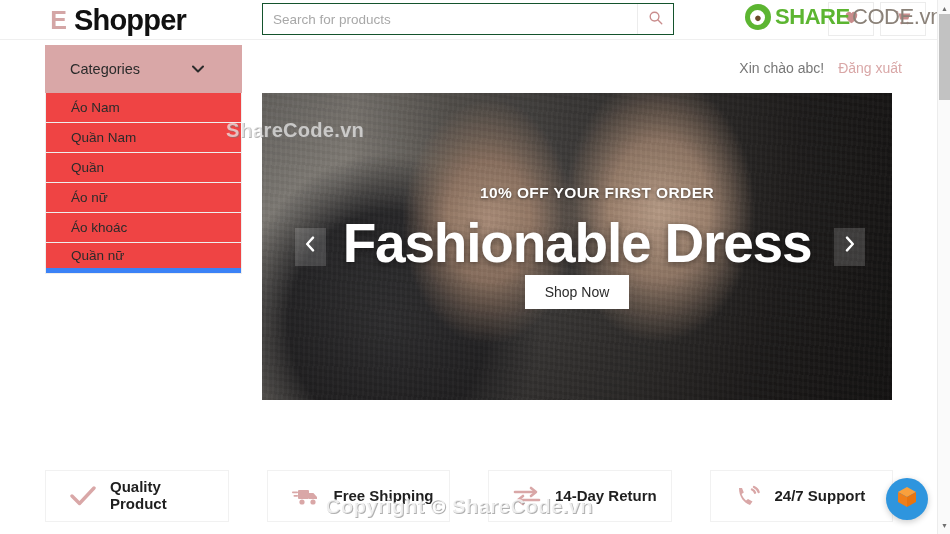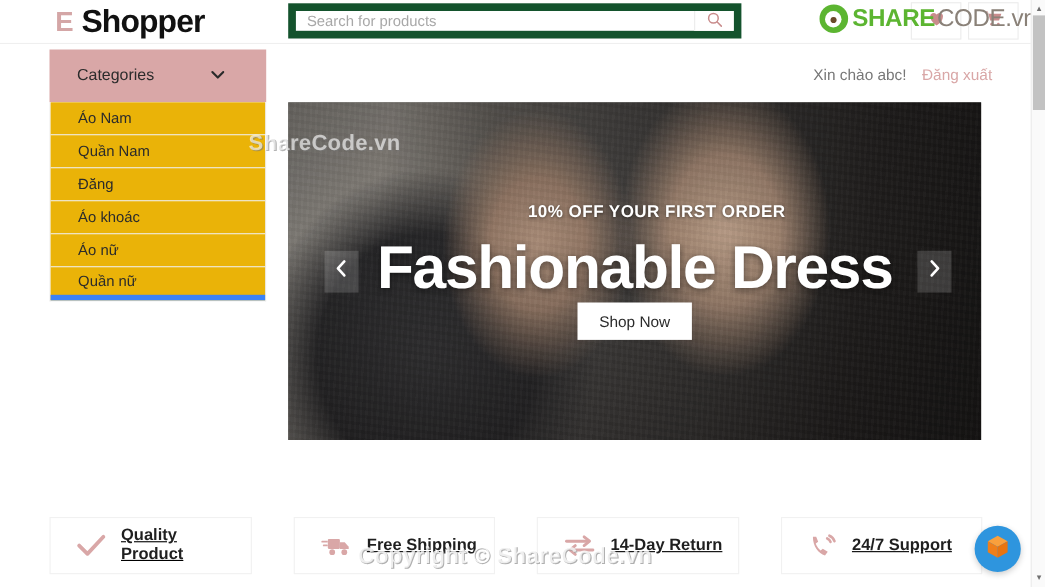--- a/index.html
+++ b/index.html
@@ -49,21 +49,21 @@
   }
   .logo-text {
     font-size: 29px; font-weight: bold; color: #111111;
     letter-spacing: -0.8px; margin-left: 2px;
   }
 
   .search-wrap {
     position: absolute; left: 262px; top: 3px;
     width: 412px; height: 32px;
     display: flex;
-    border: 7px solid #14532d;
+    border: 1px solid #14532d;
     background: #fff;
   }
   .search-input {
     flex: 1;
     border: none; outline: none;
     padding: 0 10px;
     font-size: 13.5px;
     color: #333;
     font-family: "Liberation Sans", sans-serif;
     background: transparent;
@@ -152,21 +152,21 @@
     border-top: none;
   }
   .cat-item {
     height: 30px;
     display: flex; align-items: center;
     padding-left: 25px;
     font-size: 13.5px;
     color: #2b2b2b;
     border-bottom: 1px solid #efefef;
     cursor: pointer;
-    background: #eab308;
+    background: #ef4444;
   }
   .cat-item:last-child { border-bottom: 5px solid #3b82f6; }
 
   
   .hero {
     position: absolute; left: 262px; top: 93px;
     width: 630px; height: 307px;
     overflow: hidden;
     background: #5b5a56;
   }
@@ -269,21 +269,21 @@
     position: relative; z-index: 2;
     font-size: 13px; color: #6b4a2a; font-weight: bold;
   }
   .wm-logo .t1 { font-size: 22px; font-weight: bold; color: #5CB531; letter-spacing: -.4px; }
   .wm-logo .t2 { font-size: 22px; color: #8a8178; letter-spacing: -.4px; margin-left: -2px; }
 
   
   .features {
     position: absolute; left: 45px; top: 470px;
     width: 848px; height: 52px;
-    display: flex; gap: 38px; text-decoration: underline;
+    display: flex; gap: 38px;
   }
   .feature {
     flex: 1;
     border: 1px solid #f1f1f1;
     background: #fff;
     display: flex; align-items: center;
     padding-left: 24px;
     gap: 14px;
   }
   .feature .fic { color: #D9A7A7; display: flex; align-items: center; }
@@ -387,23 +387,23 @@
 
     <div class="nav-right">
       <span class="greet">Xin chào abc!</span>
       <a class="logout" href="#">Đăng xuất</a>
     </div>
   </div>
 
   <div class="cat-list">
     <div class="cat-item">Áo Nam</div>
     <div class="cat-item">Quần Nam</div>
-    <div class="cat-item">Đăng</div>
+    <div class="cat-item">Quần</div>
+    <div class="cat-item">Áo nữ</div>
     <div class="cat-item">Áo khoác</div>
-    <div class="cat-item">Áo nữ</div>
     <div class="cat-item">Quần nữ</div>
   </div>
 
   <div class="hero">
     <div class="hero-photo"></div>
     <div class="hero-texture"></div>
 
     <div class="hero-inner">
       <div class="hero-kicker">10% OFF YOUR FIRST ORDER</div>
       <div class="hero-title">Fashionable Dress</div>

